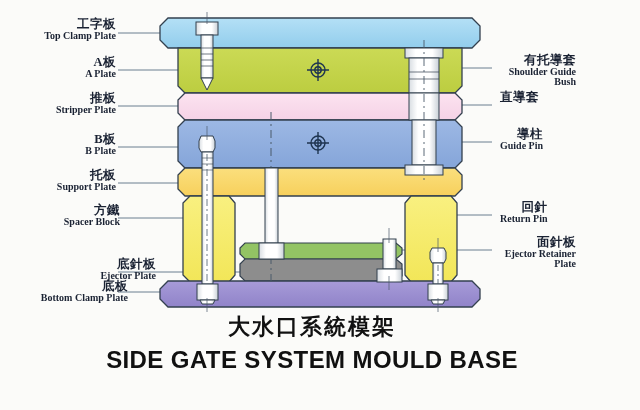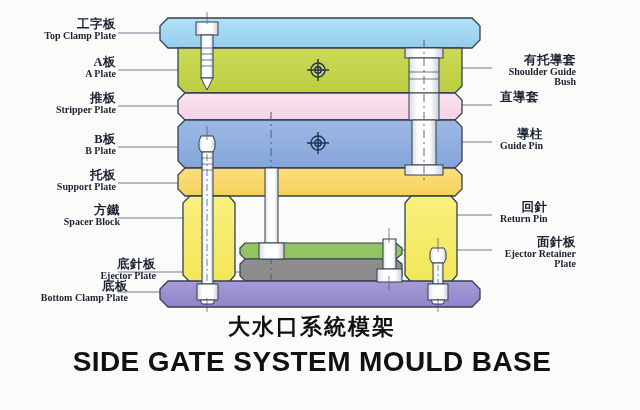--- a/index.html
+++ b/index.html
@@ -19,21 +19,21 @@
   .lbl.left{text-align:right;}
   .lbl.right{text-align:right;}
 
   #title{
     position:absolute;left:0;right:0;top:312px;text-align:center;
     color:#111;
     padding-left:48px;
   }
   #title .t-cn{font-size:22px;font-weight:bold;letter-spacing:2px;
     font-family:"DejaVu Sans", sans-serif;display:block;}
-  #title .t-en{font-size:28px;font-weight:bold;letter-spacing:.4px;
+  #title .t-en{font-size:24px;font-weight:bold;letter-spacing:.4px;
     font-family:"Liberation Sans", sans-serif;display:block;margin-top:4px;}
 </style>
 </head>
 <body>
 
 <div id="stage">
 
   <svg id="diagram" viewBox="0 0 640 410">
     <defs>
       <linearGradient id="gMetal" x1="0" y1="0" x2="1" y2="0">

